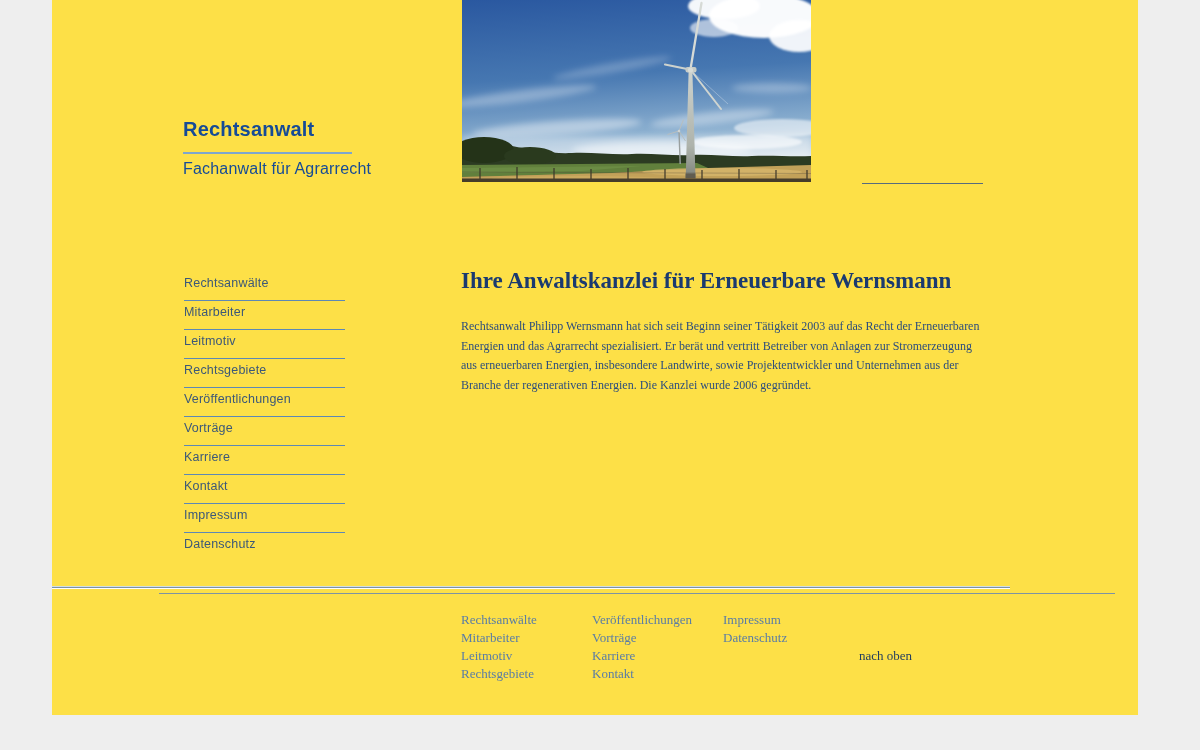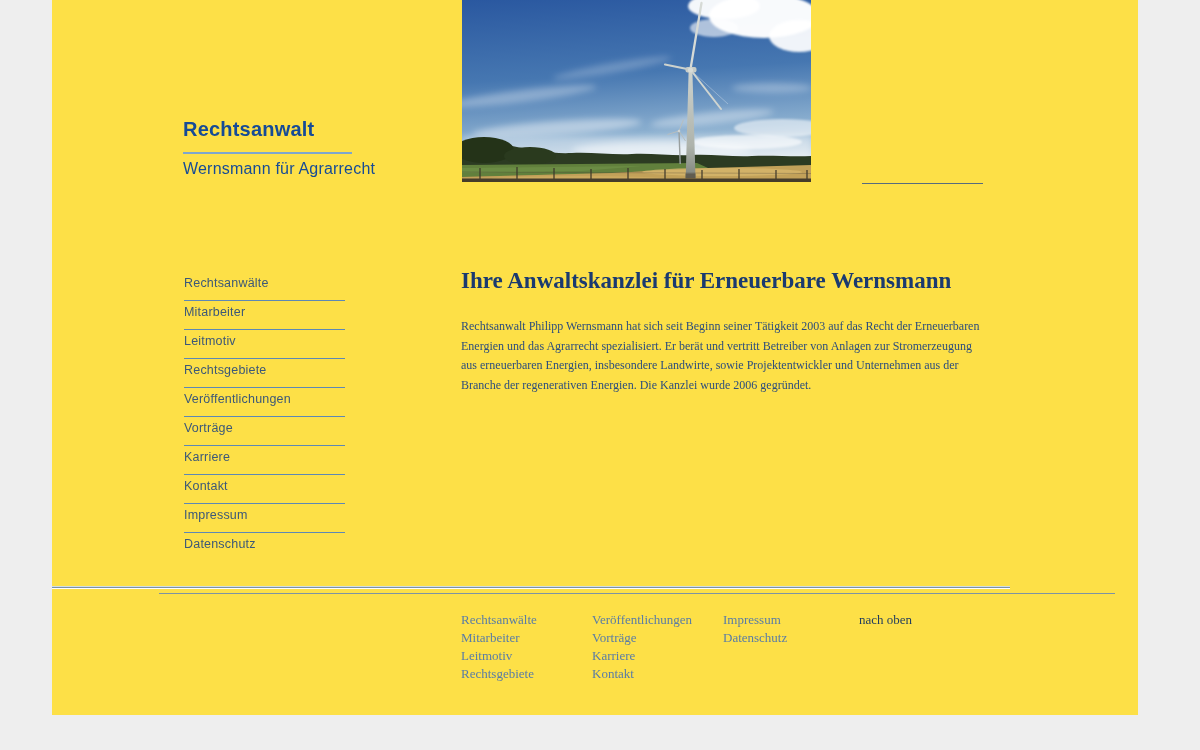--- a/index.html
+++ b/index.html
@@ -33,34 +33,34 @@
   
   .rule-footer-1 { position:absolute; left:0; top:586px; width:958px; height:3px;
                    background:linear-gradient(#cfdde6 0 33%, #7d93a3 33% 66%, #ffffff 66%); }
   .rule-footer-2 { position:absolute; left:107px; top:593px; width:956px; height:1px; background:#7d93a3; }
 
   
   .footer { position:absolute; left:409px; top:611px; width:560px; display:flex; }
   .fcol { width:131px; }
   .fcol a { display:block; font-family:"Liberation Serif", serif; font-size:13px; line-height:18px;
             color:#597ca6; text-decoration:none; cursor:pointer; }
-  .back-top { position:absolute; left:807px; top:612px; font-family:"Liberation Serif", serif;
+  .back-top { position:absolute; left:807px; top:648px; font-family:"Liberation Serif", serif;
               font-size:13px; color:#1e3a5f; cursor:pointer; }
 </style>
 </head>
 <body>
 
 <div class="page">
 
   <div class="logo">
     <div class="logo-main">
       <div>Rechtsanwalt</div>
     </div>
     <div class="logo-rule"></div>
-    <div class="logo-sub">Wernsmann für Agrarrecht</div>
+    <div class="logo-sub">Fachanwalt für Agrarrecht</div>
   </div>
 
   <div class="hero">
     <svg viewBox="0 0 349 182" preserveAspectRatio="none">
       <defs>
         <linearGradient id="sky" x1="0" y1="0" x2="0.12" y2="1">
           <stop offset="0" stop-color="#2a58a0"></stop>
           <stop offset="0.45" stop-color="#4677b1"></stop>
           <stop offset="0.78" stop-color="#8cb0d0"></stop>
           <stop offset="0.97" stop-color="#d9e4ec"></stop>

